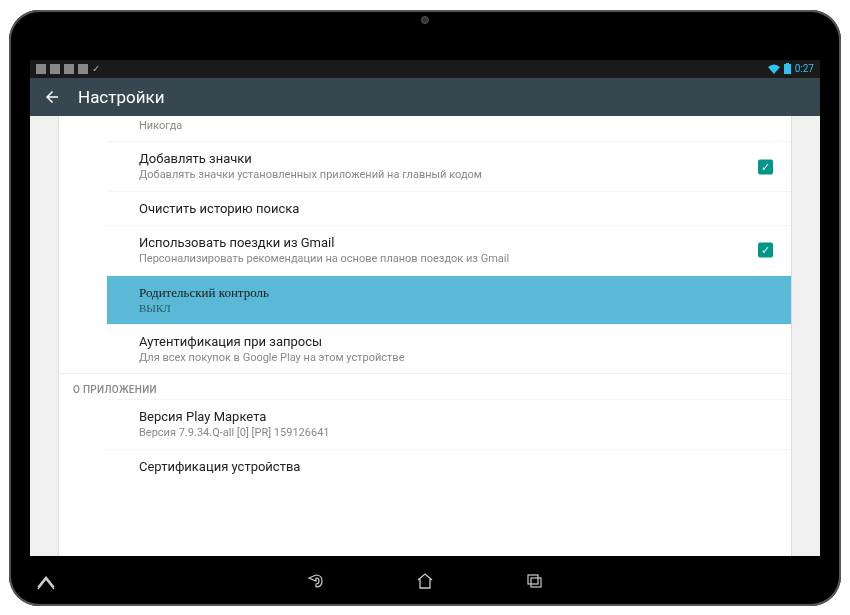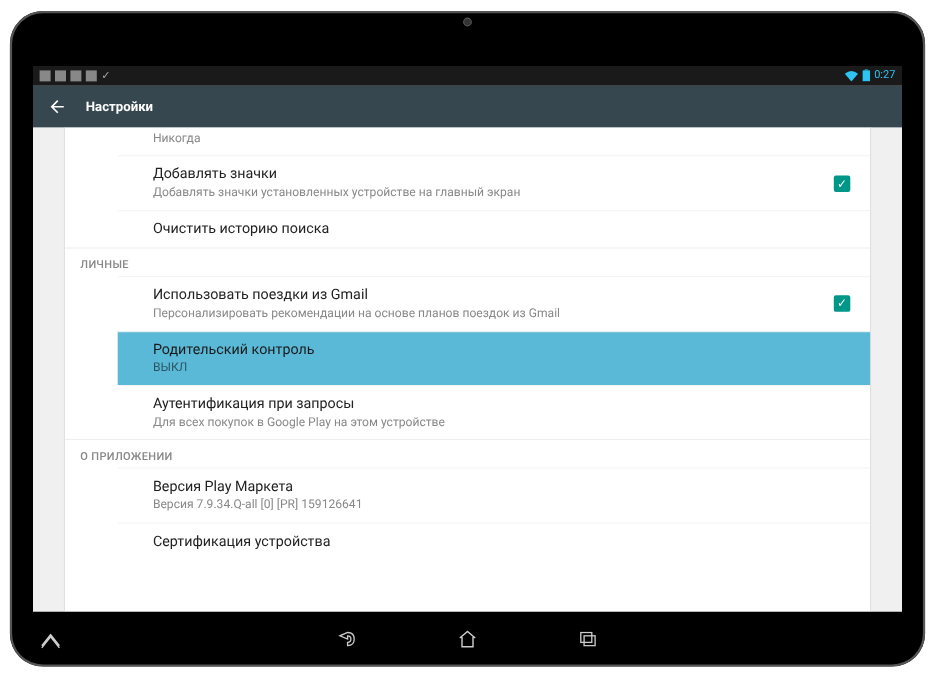--- a/index.html
+++ b/index.html
@@ -57,21 +57,21 @@
   .titlebar {
     height: 38px;
     background: #37474f;
     display: flex;
     align-items: center;
     padding: 0 12px;
     color: #fff;
     gap: 16px;
   }
   .back-arrow { width:20px; height:20px; display:flex; align-items:center; justify-content:center; cursor:pointer;}
-  .title-text { font-size: 12px; font-weight: 700;}
+  .title-text { font-size: 17px; font-weight: 400;}
   .content {
     height: calc(100% - 56px);
     overflow: hidden;
     background: #f0f0f0;
     padding: 0 28px;
   }
   .panel {
     background: #fff;
     height: 100%;
     border-left: 1px solid #ddd;
@@ -89,20 +89,21 @@
   .section-header {
     font-size: 10px;
     color: #888;
     padding: 10px 14px 4px 14px;
     letter-spacing: 0.3px;
     border-top: 1px solid #eee;
     font-weight: 500;
   }
   .row.highlight {
     background: #5ab9d6;
+    font-family: Liberation Serif, serif;
   }
   .row.highlight .row-title { color: #1a1a1a; }
   .row.highlight .row-sub { color: rgba(0,0,0,0.55); }
   .checkbox {
     width: 15px;
     height: 15px;
     background: #009688;
     position: absolute;
     right: 18px;
     top: 50%;
@@ -175,29 +176,28 @@
     <div class="content">
       <div class="panel">
 
         <div class="row cut-top">
 
           <div class="row-sub">Никогда</div>
         </div>
 
         <div class="row">
           <div class="row-title">Добавлять значки</div>
-          <div class="row-sub">Добавлять значки установленных устройстве на главный экран</div>
+          <div class="row-sub">Добавлять значки установленных приложений на главный кодом</div>
           <div class="checkbox">✓</div>
         </div>
 
         <div class="row">
           <div class="row-title">Очистить историю поиска</div>
         </div>
 
-        <div class="section-header">ЛИЧНЫЕ</div>
 
         <div class="row">
           <div class="row-title">Использовать поездки из Gmail</div>
           <div class="row-sub">Персонализировать рекомендации на основе планов поездок из Gmail</div>
           <div class="checkbox">✓</div>
         </div>
 
         <div class="row highlight">
           <div class="row-title">Родительский контроль</div>
           <div class="row-sub">ВЫКЛ</div>

